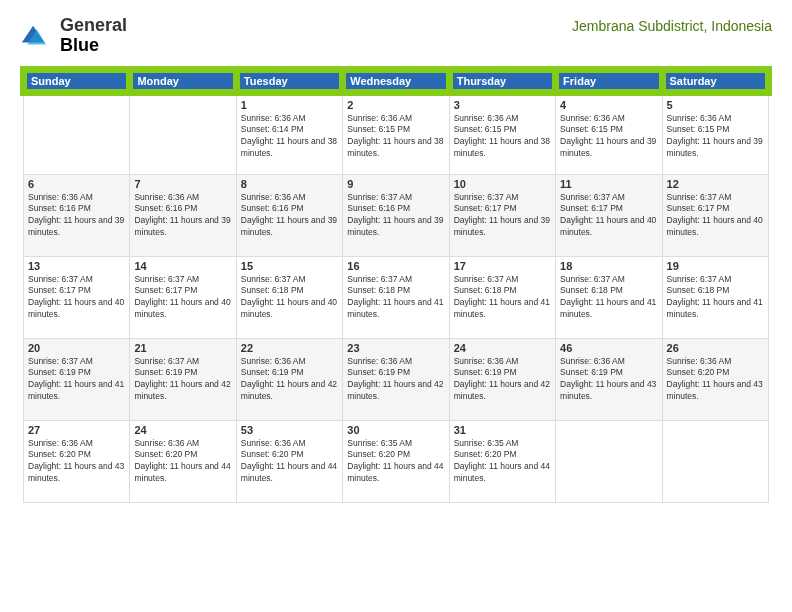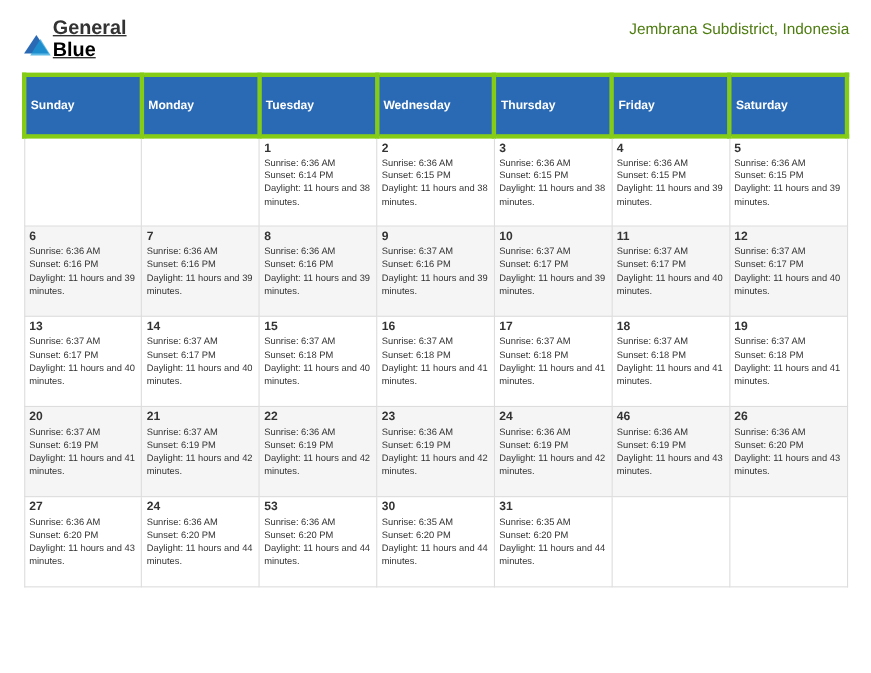--- a/index.html
+++ b/index.html
@@ -17,23 +17,22 @@
       position: relative;
     }
     .header {
       display: flex;
       justify-content: space-between;
       align-items: flex-start;
       margin-bottom: 10px;
     }
     .logo {
       display: flex;
-      align-items: flex-end;
-      gap: 0;
-      text-decoration: underline;
+      align-items: center;
+      gap: 12px;
     }
     .logo-text {
       font-size: 18px;
       font-weight: bold;
       line-height: 1.1;
     }
     .logo-general { color: #333; }
     .logo-blue { color: #000000; }
     .logo-icon {
       width: 28px;
@@ -56,23 +55,23 @@
     .calendar {
       width: 100%;
       border-collapse: collapse;
       table-layout: fixed;
     }
     .calendar th {
       background: #2a6ab5;
       color: #fff;
       font-size: 11px;
       font-weight: bold;
-      padding: 20px 4px;
+      padding: 2px 4px;
       text-align: left;
-      border: 4px solid #84cc16;
+      border: 7px solid #84cc16;
     }
     .calendar td {
       vertical-align: top;
       border: 1px solid #ddd;
       padding: 3px 4px;
       font-size: 9px;
       color: #333;
       height: 82px;
       background: #fff;
     }

